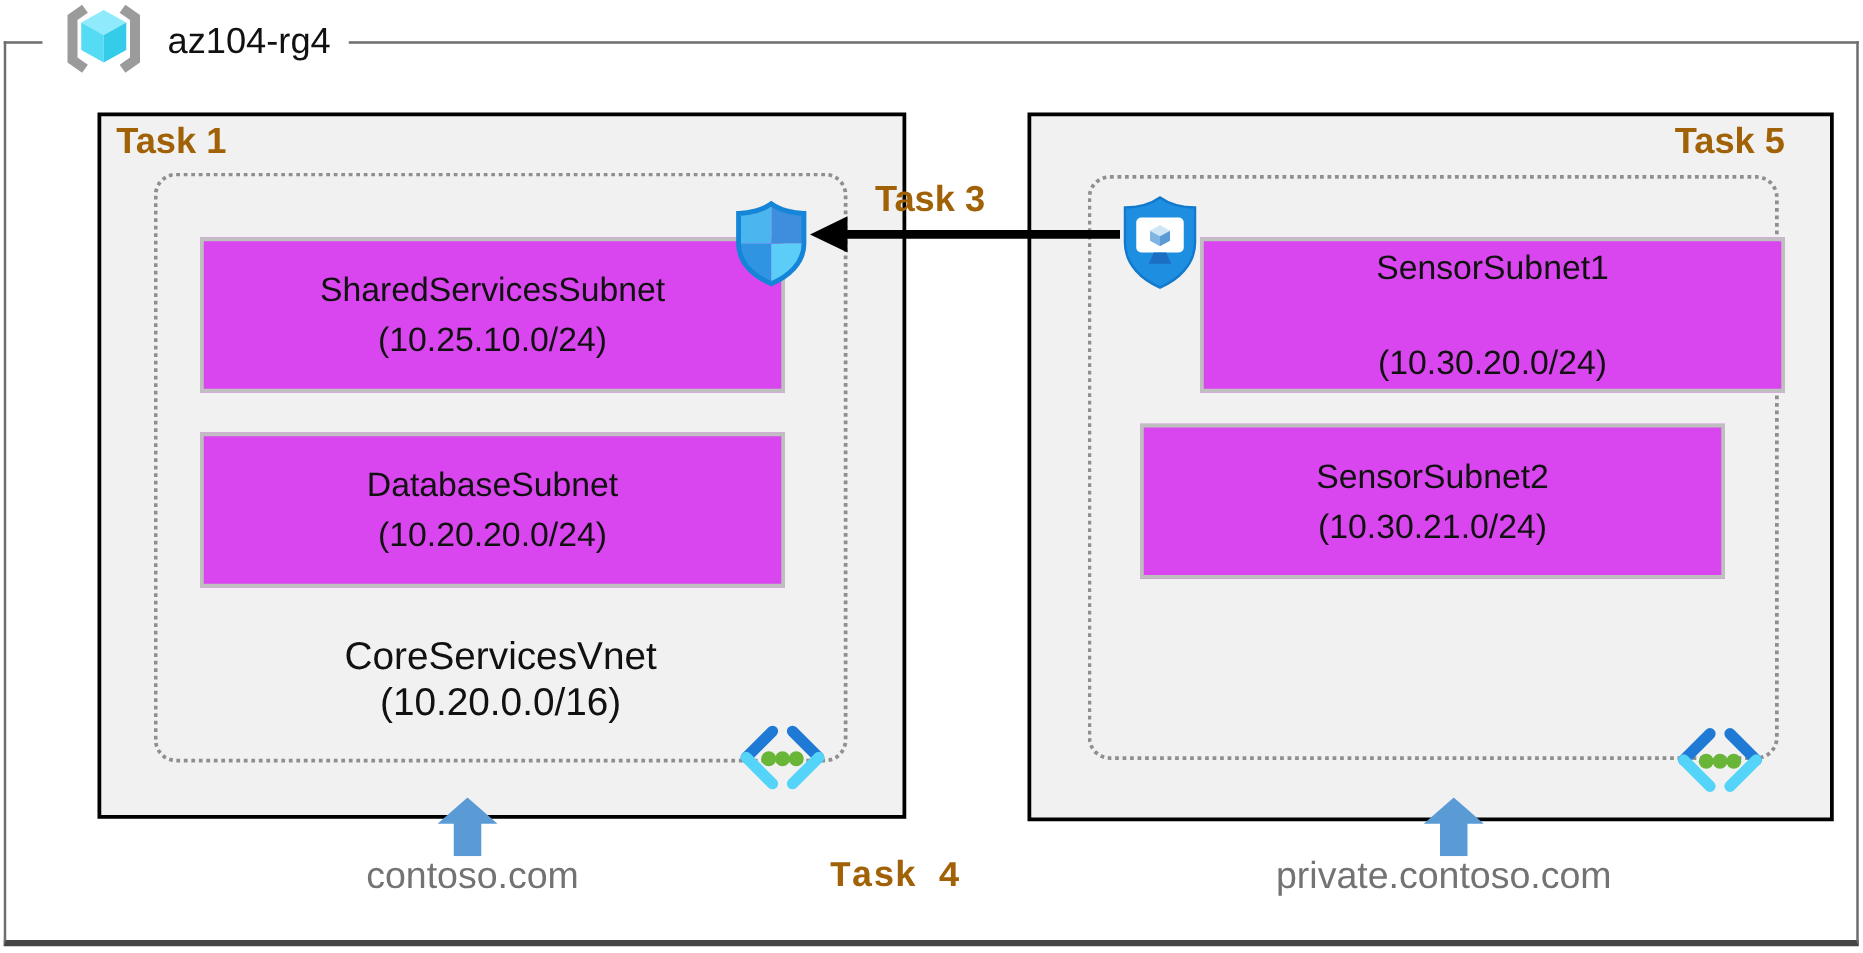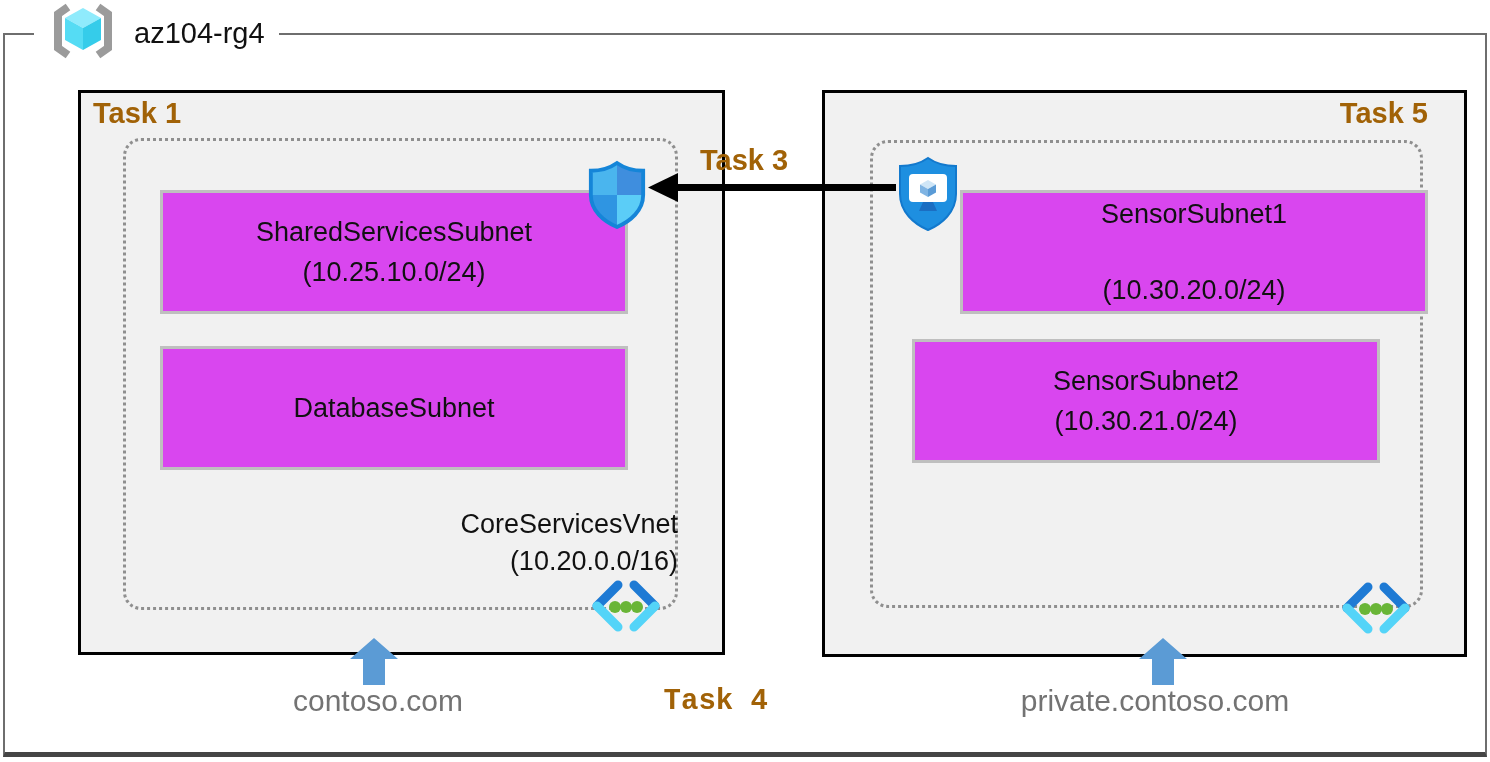--- a/index.html
+++ b/index.html
@@ -35,21 +35,21 @@
   
   .subnet{
     box-sizing:border-box;width:468px;height:124px;background:#d946ef;
     border:3px solid #BFBFBF;display:flex;flex-direction:column;
     align-items:center;justify-content:center;gap:4px;
     font-size:27px;line-height:36px;color:#111;text-align:center;
   }
   .sL1{left:160px;top:190px;} .sL2{left:160px;top:346px;}
   .sR1{left:960px;top:190px;gap:40px;} .sR2{left:912px;top:339px;}
   
-  .vnet-label{font-size:27px;line-height:37px;text-align:right;color:#111;}
+  .vnet-label{font-size:31px;line-height:37px;text-align:center;color:#111;}
   .vl1{left:123px;top:506px;width:555px;}
   .vl2{left:870px;top:506px;width:553px;}
   
   .dns-label{font-size:30px;color:#737373;text-align:center;white-space:nowrap;}
   .dnsL{left:228px;top:684px;width:300px;}
   .dnsR{left:955px;top:684px;width:400px;}
   .icon{pointer-events:none;}
 </style>
 </head>
 <body>
@@ -74,20 +74,21 @@
   <div class="abs panel panel1"></div>
   <div class="abs task-label t1">Task 1</div>
   <div class="abs vnet-dotted vd1"></div>
 
   <div class="abs subnet sL1">
     <div>SharedServicesSubnet</div>
     <div>(10.25.10.0/24)</div>
   </div>
   <div class="abs subnet sL2">
     <div>DatabaseSubnet</div>
+    <div>(10.20.20.0/24)</div>
   </div>
 
   <div class="abs vnet-label vl1">
     <div>CoreServicesVnet</div>
     <div>(10.20.0.0/16)</div>
   </div>
 
   <span class="abs icon" style="left:586px;top:576px;">
     <svg width="80" height="62" viewBox="0 0 80 62">
       <path d="M32 9 L11 30" stroke="#1e7ad4" stroke-width="9" stroke-linecap="round" fill="none"></path>

